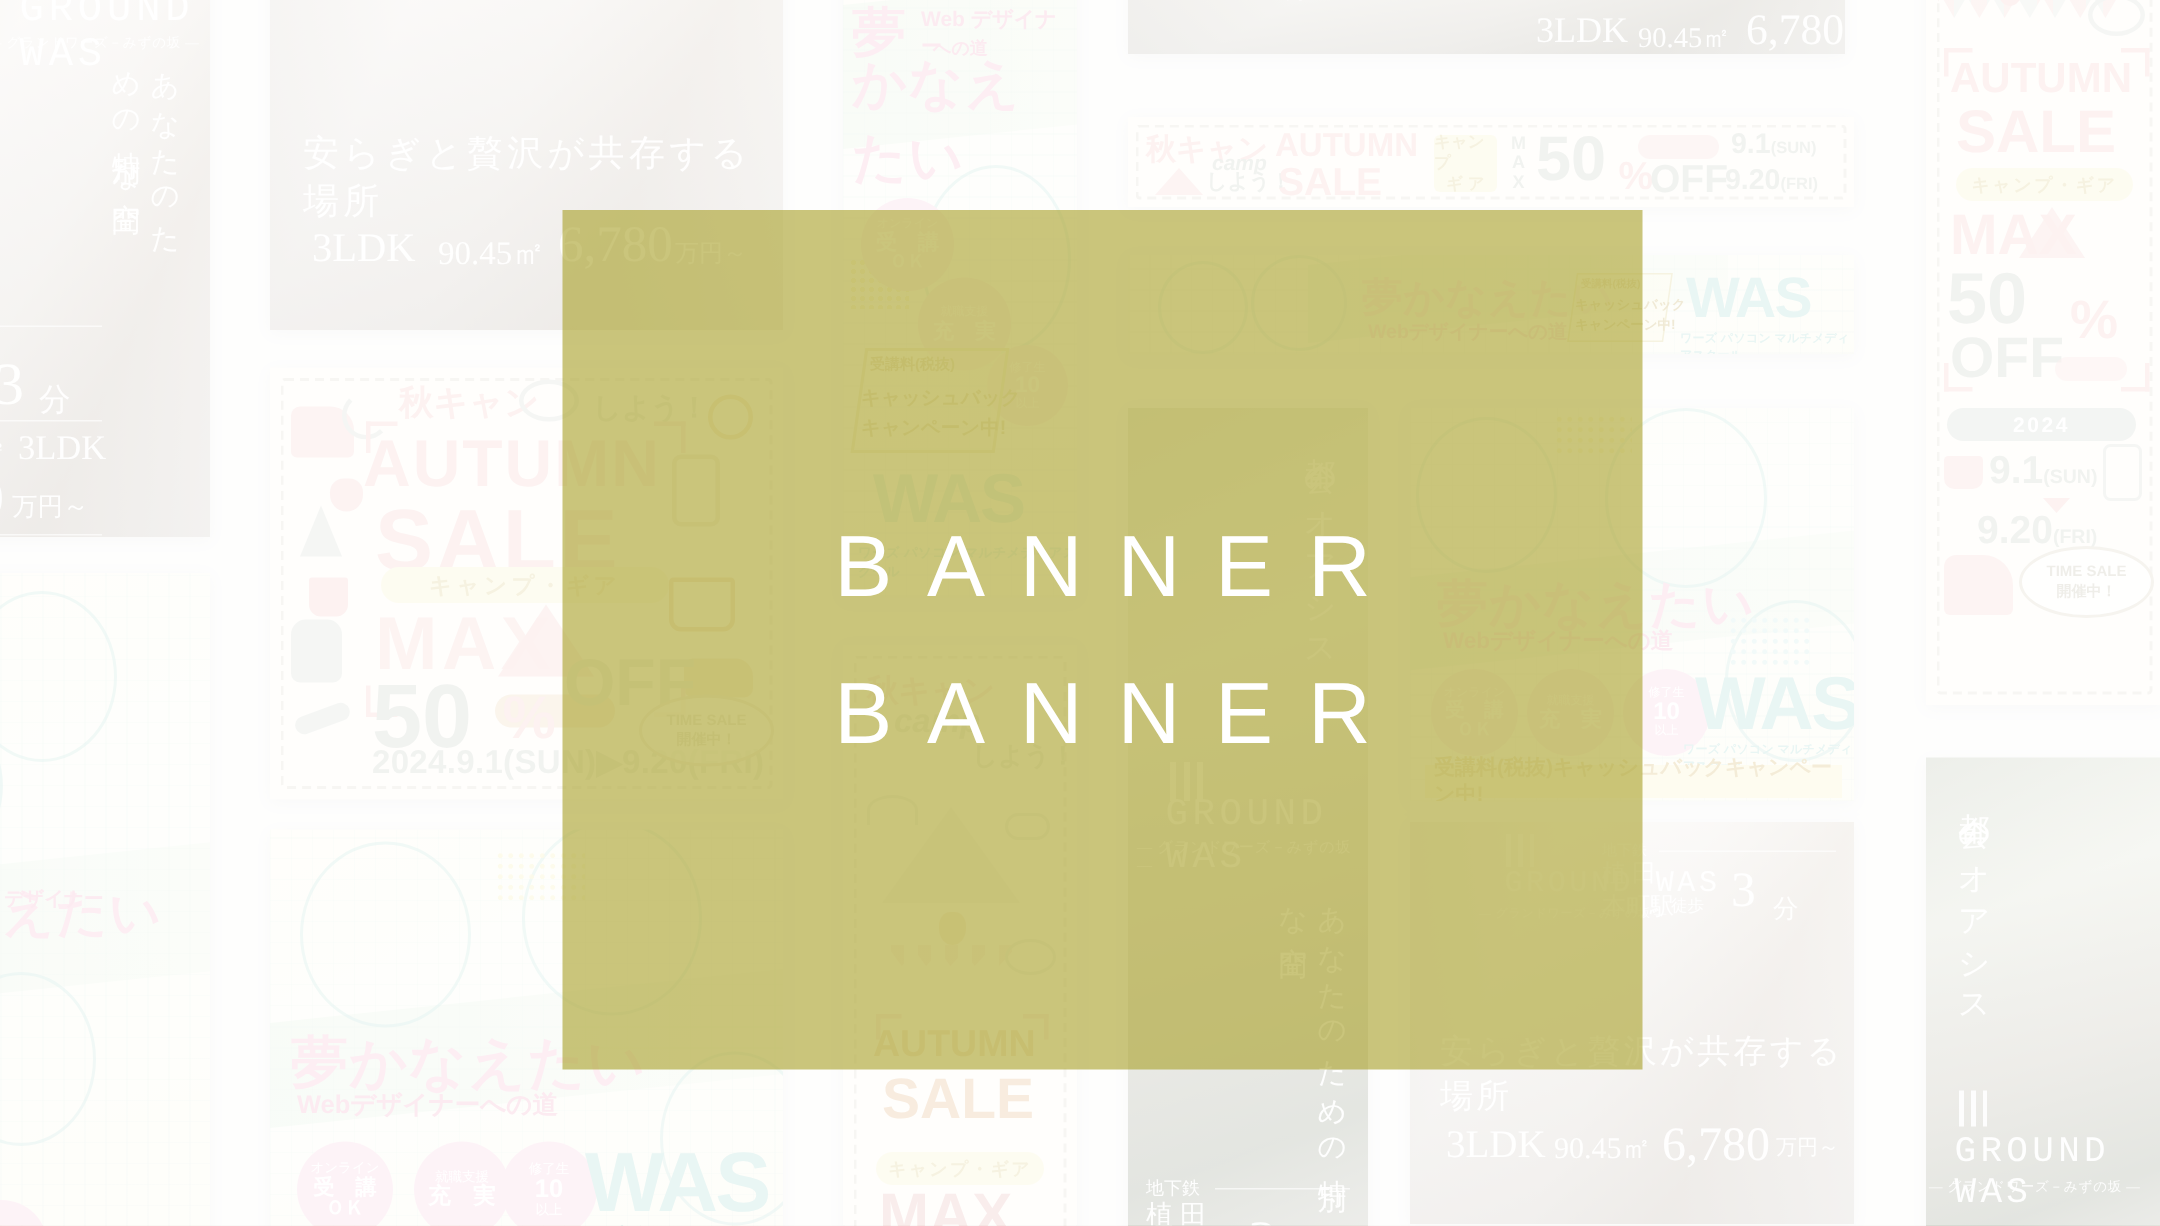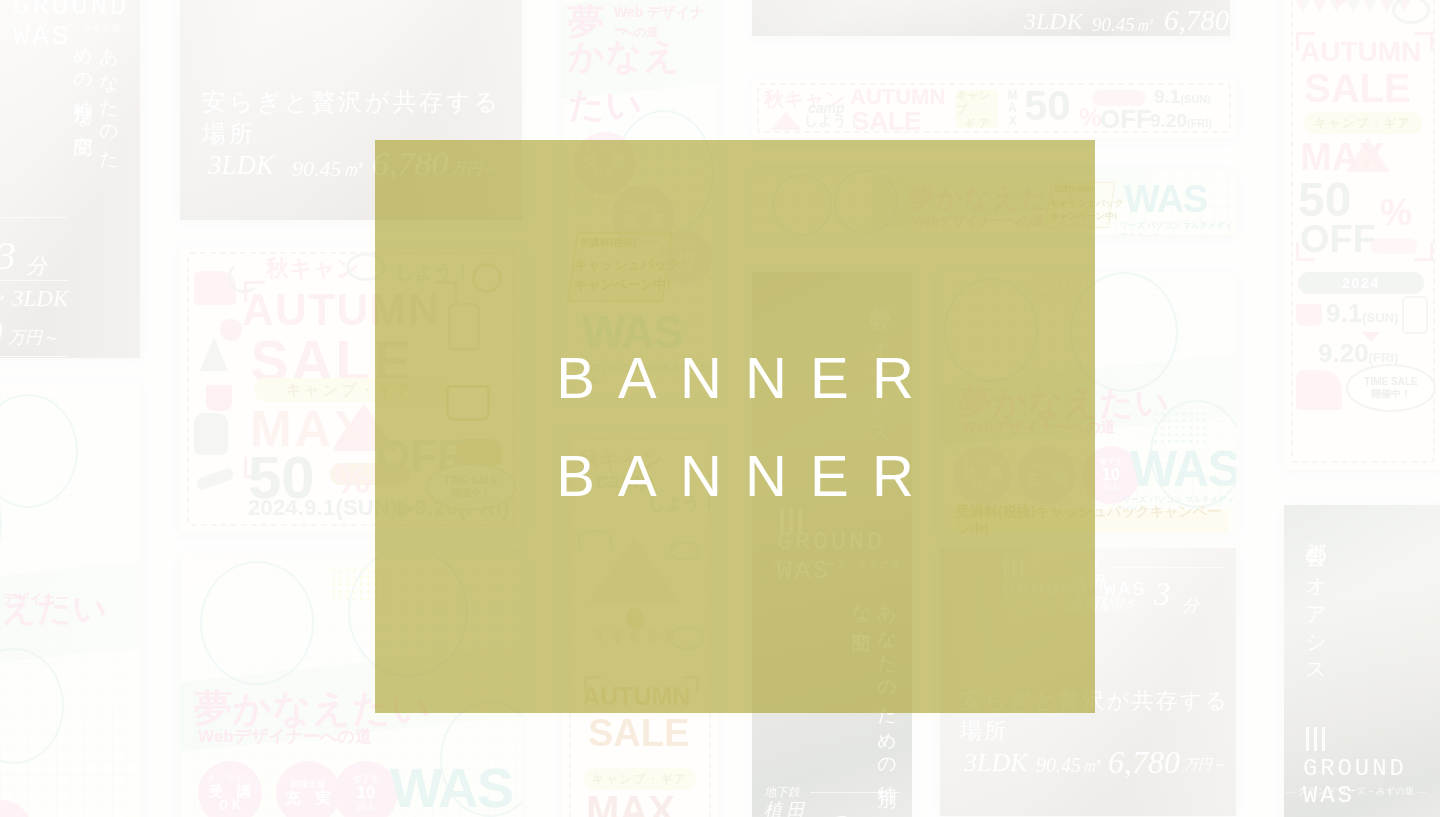--- a/index.html
+++ b/index.html
@@ -32,21 +32,21 @@
   }
   .photo3{
     background:
       linear-gradient(180deg,rgba(255,255,255,.06),rgba(60,65,50,.35)),
       linear-gradient(160deg,#9fa98e 0%,#d9dfc9 30%,#c4bda8 60%,#8f9a80 85%,#e6e4d6 100%);
   }
   .photo-ui{position:absolute;inset:0;z-index:5;color:#fff;}
   .ph-brand{font-family:Liberation Mono, monospace;color:rgba(255,255,255,.95);letter-spacing:.12em;margin-left:19px;}
   .ph-sub{font-family:"Liberation Serif",serif;color:rgba(255,255,255,.9);letter-spacing:.06em;}
   .ph-vert{writing-mode:vertical-rl;font-family:"Liberation Serif",serif;color:rgba(255,255,255,.95);letter-spacing:.22em;}
-  .ph-spec{font-family:"Liberation Serif",serif;color:rgba(255,255,255,.95);font-style:italic;}
+  .ph-spec{font-family:"Liberation Serif",serif;color:rgba(255,255,255,.95);}
   .rule{background:rgba(255,255,255,.65);height:1px;}
 
   
   .as{
     background:#fcf8f0;
     border:0;
   }
   .as-dash{position:absolute;inset:7px;border:2px dashed #d8d2c2;border-radius:3px;}
   .as-pink{color:#f2bdb7;}
   .as-sage{color:#b9c0b3;}

